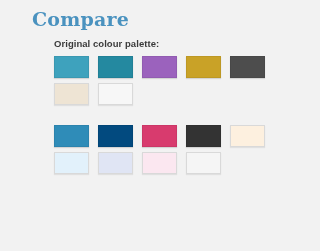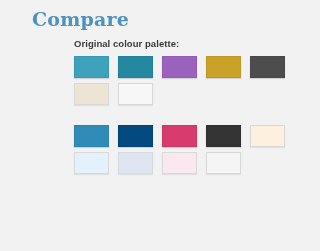--- a/index.html
+++ b/index.html
@@ -26,21 +26,21 @@
     font-family: "DejaVu Serif", serif;
     font-weight: bold;
     font-size: 19px;
     letter-spacing: 0.2px;
     color: #4a92bf;
     margin: 0;
     line-height: 22px;
   }
   .palette-block {
     position: absolute;
-    left: 62px;
+    left: 42px;
     padding-left: 12px;
   }
   .palette-block.original { top: 38px; }
   .palette-block.new { top: 125px; }
 
   .palette-label {
     font-family: "Liberation Sans", sans-serif;
     font-weight: bold;
     font-size: 9.5px;
     color: #3b3b3b;

